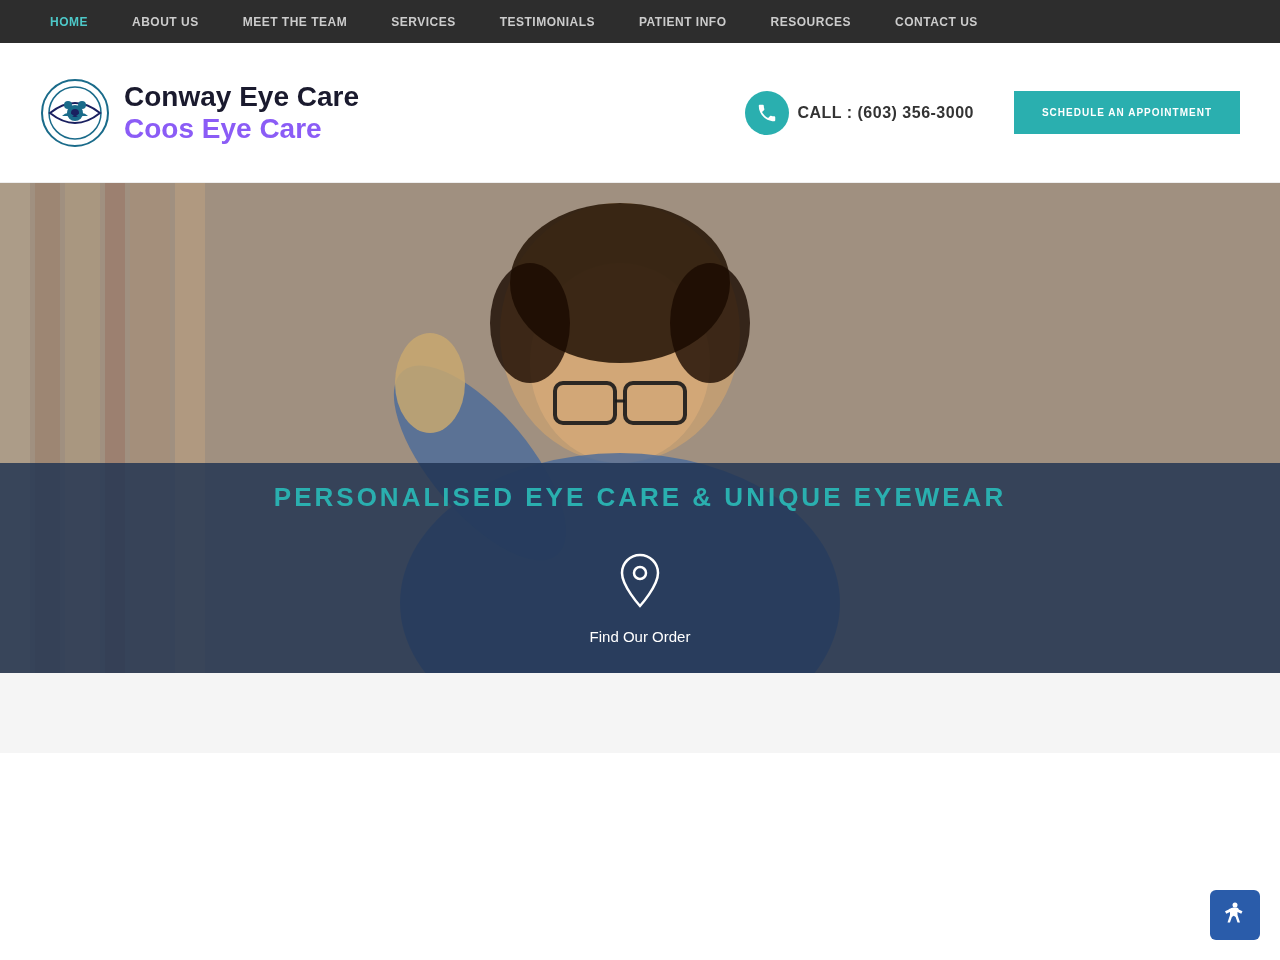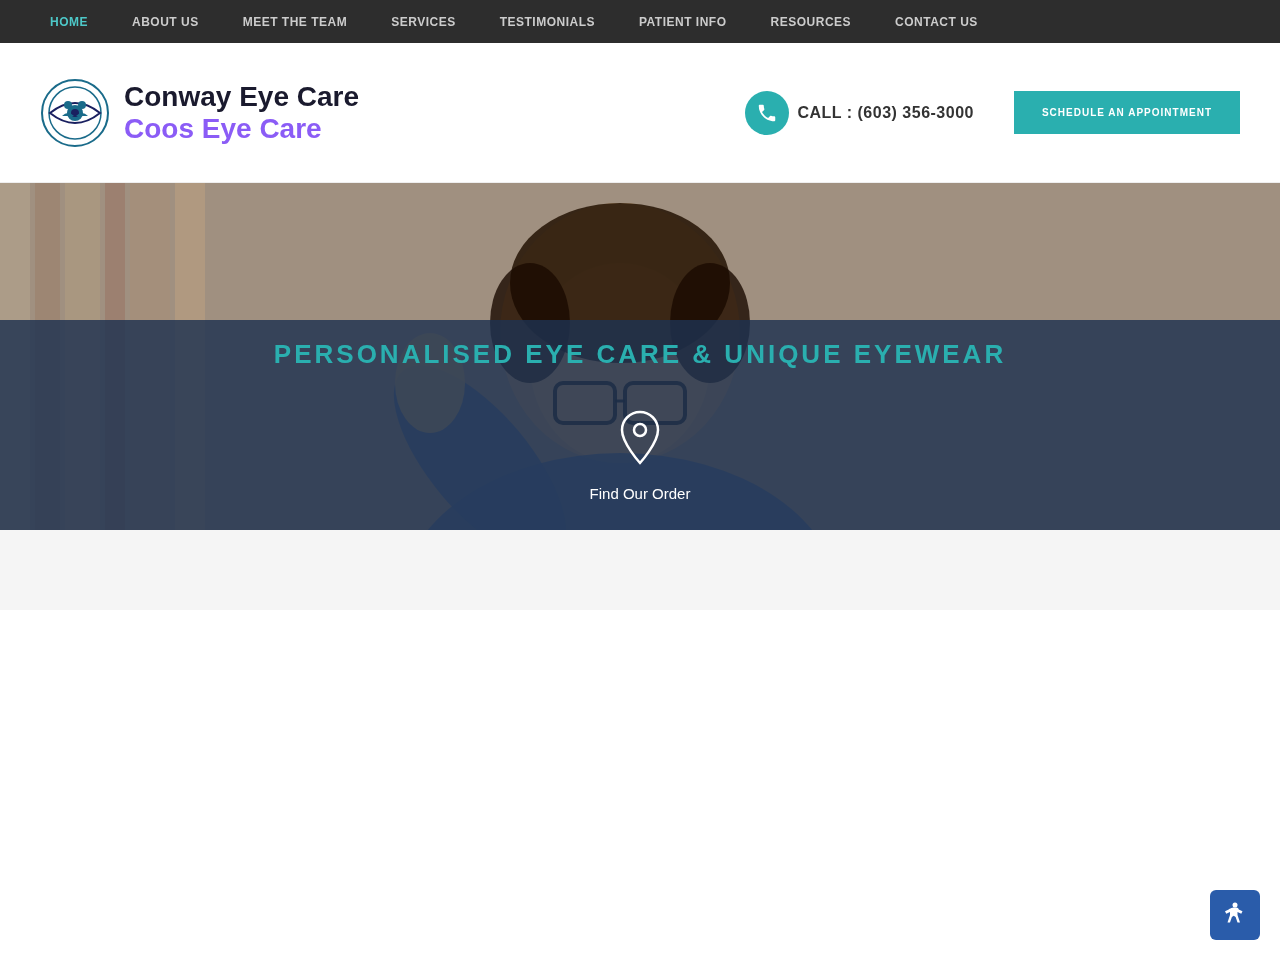--- a/index.html
+++ b/index.html
@@ -91,21 +91,21 @@
       letter-spacing: 1px;
       text-transform: uppercase;
       cursor: pointer;
       white-space: nowrap;
     }
 
     
     .hero {
       position: relative;
       width: 1280px;
-      height: 347px;
+      height: 490px;
       overflow: hidden;
       background: #7f1d1d;
     }
     .hero-bg {
       width: 100%;
       height: 100%;
       background: linear-gradient(
         135deg,
         #8ab4d0 0%,
         #6a9fc0 20%,

